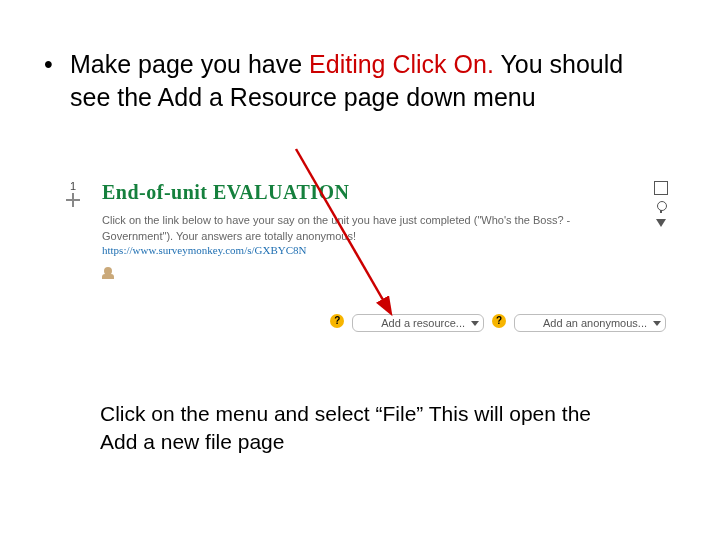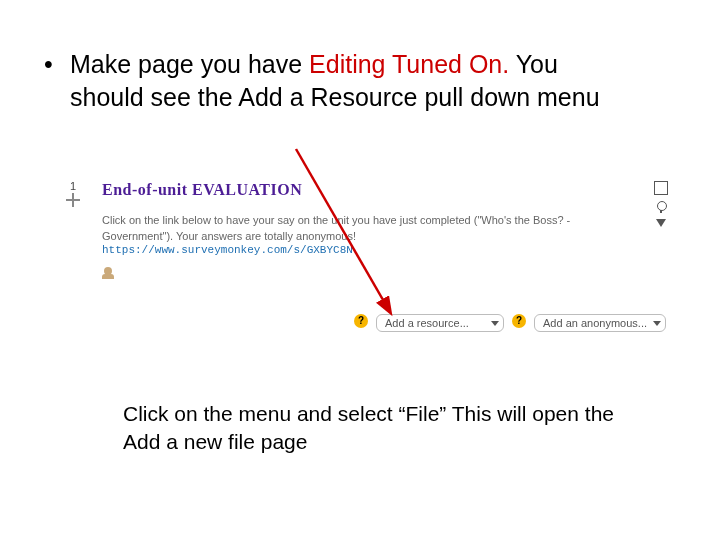--- a/index.html
+++ b/index.html
@@ -66,40 +66,40 @@
     background: #888;
   }
   .move-handle::before { left: 6px; top: 0; width: 2px; height: 14px; }
   .move-handle::after  { left: 0; top: 6px; width: 14px; height: 2px; }
 
   .section-title {
     position: absolute;
     left: 52px;
     top: 6px;
     font-family: Georgia, "Times New Roman", serif;
-    font-size: 16px;
+    font-size: 20px;
     font-weight: bold;
-    color: #4c1d95;
+    color: #15803d;
     letter-spacing: 0.5px;
   }
   .section-desc {
     position: absolute;
     left: 52px;
     top: 38px;
     width: 520px;
     font-family: Verdana, Arial, sans-serif;
     font-size: 11px;
     color: #666;
     line-height: 1.45;
   }
   .section-link {
     position: absolute;
     left: 52px;
     top: 69px;
-    font-family: Liberation Mono, monospace;
+    font-family: Liberation Serif, serif;
     font-size: 11px;
     color: #1f6fb2;
   }
   .forum-icon {
     position: absolute;
     left: 52px;
     top: 92px;
     width: 14px;
     height: 12px;
   }
@@ -190,21 +190,21 @@
     height: 18px;
     padding: 0 4px 0 8px;
     border: 1px solid #bdbdbd;
     background: #fff;
     color: #555;
     border-radius: 6px;
     min-width: 128px;
     box-sizing: border-box;
     cursor: pointer;
   }
-  .dd .label { flex: 1 1 auto; white-space: nowrap; }
+  .dd .label { flex: 1 1 auto; white-space: nowrap; margin-left: 20px; }
   .dd .car {
     width: 0; height: 0;
     border-left: 4px solid transparent;
     border-right: 4px solid transparent;
     border-top: 5px solid #555;
   }
 
   
   .arrow-wrap {
     position: absolute;
@@ -214,31 +214,30 @@
   }
 
   
   .instr2 {
     position: absolute;
     left: 100px;
     top: 400px;
     width: 520px;
     font-size: 21px;
     line-height: 1.35;
-    margin-left: 23px;
   }
 </style>
 </head>
 <body>
 
 <div class="slide">
 
   <div class="bullet-block">
     <span class="bullet-marker">•</span>
-    <span>Make page you have </span><span class="red">Editing Tuned On</span><span class="red">. </span><span>You should see the </span><span class="bold">Add a Resource</span><span> pull down menu</span>
+    <span>Make page you have </span><span class="red">Editing Click On</span><span class="red">. </span><span>You should see the </span><span class="bold">Add a Resource</span><span> page down menu</span>
   </div>
 
   <div class="shot">
     <div class="section-num">1</div>
     <span class="move-handle"></span>
 
     <div class="section-title">End-of-unit EVALUATION</div>
     <div class="section-desc">Click on the link below to have your say on the unit you have just completed ("Who's the Boss? - Government"). Your answers are totally anonymous!</div>
     <div class="section-link">https://www.surveymonkey.com/s/GXBYC8N</div>
 

